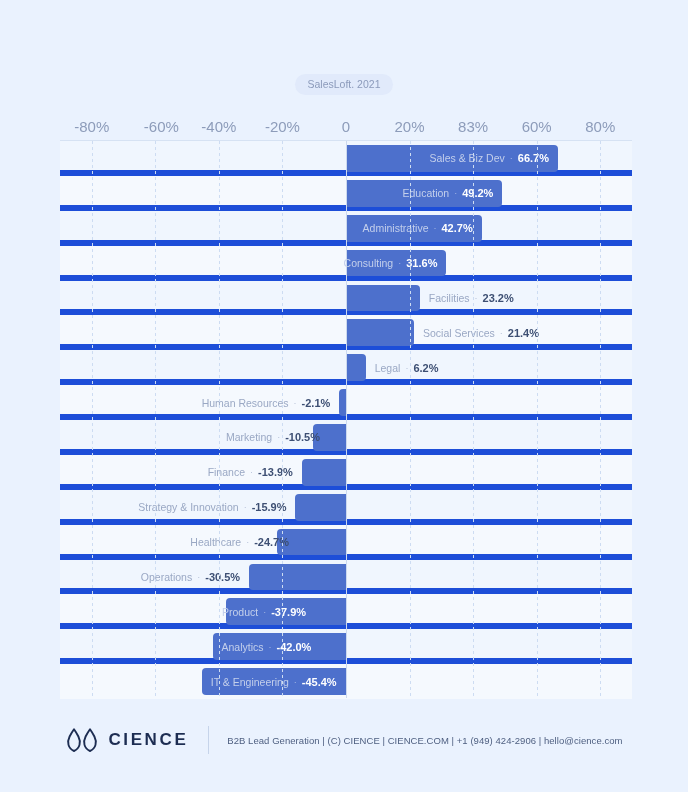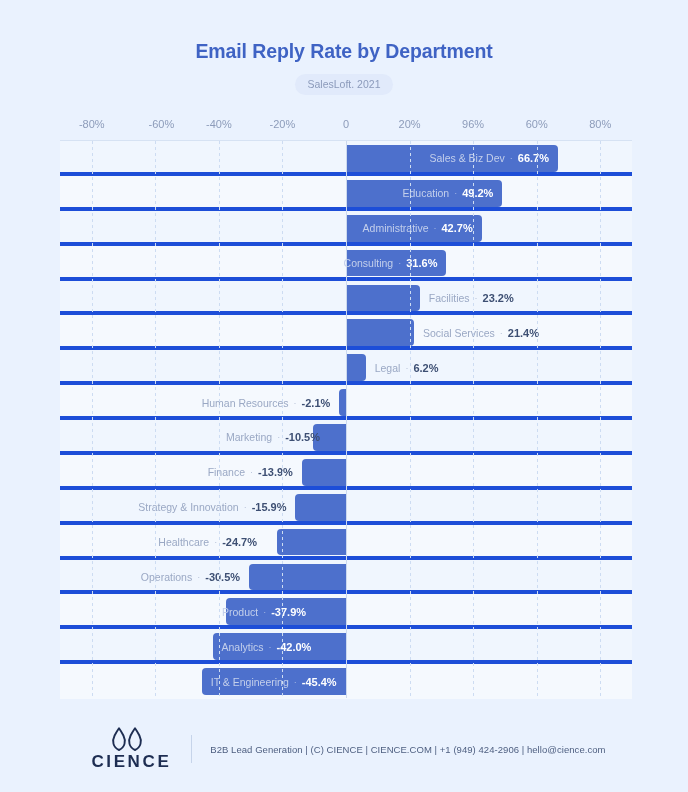--- a/index.html
+++ b/index.html
@@ -36,21 +36,21 @@
     position:absolute;
     left:60px;top:118px;
     width:572px;height:580px;
   }
   .axis{
     position:relative;width:572px;height:22px;
   }
   .tick{
     position:absolute;top:0;
     transform:translateX(-50%);
-    font-size:11px;color:#8d9cba;
+    font-size:15px;color:#8d9cba;
     white-space:nowrap;
   }
   .plot{
     position:absolute;left:0;top:22px;
     width:572px;height:558px;
     border-top:1px solid #d6e2f3;
     box-sizing:border-box;
   }
   .gridlines{position:absolute;inset:0;pointer-events:none;z-index:2;}
   .vline{
@@ -59,21 +59,21 @@
     background-size:1px 6px;
   }
   .vline.zero{
     background:#ccd9ee;background-image:none;
   }
   .rows{position:absolute;inset:0;z-index:1;}
   .row{
     position:relative;
     height:34.875px;
     box-sizing:border-box;
-    border-bottom:4px solid #1d4ed8;
+    border-bottom:6px solid #1d4ed8;
   }
   .row.even{background:#f0f6fe;}
   .row.odd{background:#f5f9fe;}
   .row:last-child{border-bottom:none;}
 
   .bar{
     position:absolute;top:4px;height:26.8px;
     background:#4d70cc;
     z-index:3;
   }
@@ -98,54 +98,53 @@
   
   .lab.outside .name{color:#9aa8c4;}
   .lab.outside .dot{color:#b6c1d8;}
   .lab.outside .val{color:#3d4f73;}
 
   
   .footer{
     position:absolute;left:0;top:726px;width:688px;
     display:flex;align-items:center;justify-content:center;
   }
-  .logo{display:flex;align-items:center;flex-direction:column;}
+  .logo{display:flex;align-items:center;}
   .logo svg{display:block;}
   .logo-text{
     margin-left:9px;
     font-size:17px;font-weight:bold;color:#1d2d52;
     letter-spacing:2.6px;
   }
   .divider{
     width:1px;height:28px;background:#c6d4ea;
     margin:0 18px 0 20px;
   }
   .footer-text{
     font-size:9.5px;color:#4e5f80;letter-spacing:0.05px;
   }
 </style>
 </head>
 <body>
 
 <div class="page">
 
-  <div class="title">Email Reply Rate by Department</div>
   <div class="subtitle-wrap">
     <span class="subtitle">SalesLoft. 2021</span>
   </div>
 
   <div class="chart">
     <div class="axis" id="axis">
         <div class="tick" style="left: 31.7778px;">-80%</div>
         <div class="tick" style="left: 95.3333px; margin-left: 6px;">-60%</div>
         <div class="tick" style="left: 158.889px;">-40%</div>
         <div class="tick" style="left: 222.444px;">-20%</div>
         <div class="tick" style="left: 286px;">0</div>
         <div class="tick" style="left: 349.556px;">20%</div>
-        <div class="tick" style="left: 413.111px;">96%</div>
+        <div class="tick" style="left: 413.111px;">83%</div>
         <div class="tick" style="left: 476.667px;">60%</div>
         <div class="tick" style="left: 540.222px;">80%</div>
       </div>
     <div class="plot">
       <div class="rows" id="rows">
           <div class="row even">
             <div class="bar pos" style="left: 286px; width: 211.958px;"></div>
             <div class="lab inside" style="right: 83.0422px;">
               <span class="name">Sales &amp; Biz Dev</span>
               <span class="dot">·</span>
@@ -227,21 +226,21 @@
           <div class="row even">
             <div class="bar neg" style="left: 235.473px; width: 50.5267px;"></div>
             <div class="lab outside" style="right: 345.527px;">
               <span class="name">Strategy &amp; Innovation</span>
               <span class="dot">·</span>
               <span class="val">-15.9%</span>
             </div>
           </div>
           <div class="row odd">
             <div class="bar neg" style="left: 217.36px; width: 68.64px;"></div>
-            <div class="lab outside" style="right: 375px;">
+            <div class="lab outside" style="right: 343px;">
               <span class="name">Healthcare</span>
               <span class="dot">·</span>
               <span class="val">-24.7%</span>
             </div>
           </div>
           <div class="row even">
             <div class="bar neg" style="left: 189.078px; width: 96.9222px;"></div>
             <div class="lab outside" style="right: 391.922px; text-align: center;">
               <span class="name">Operations</span>
               <span class="dot">·</span>

